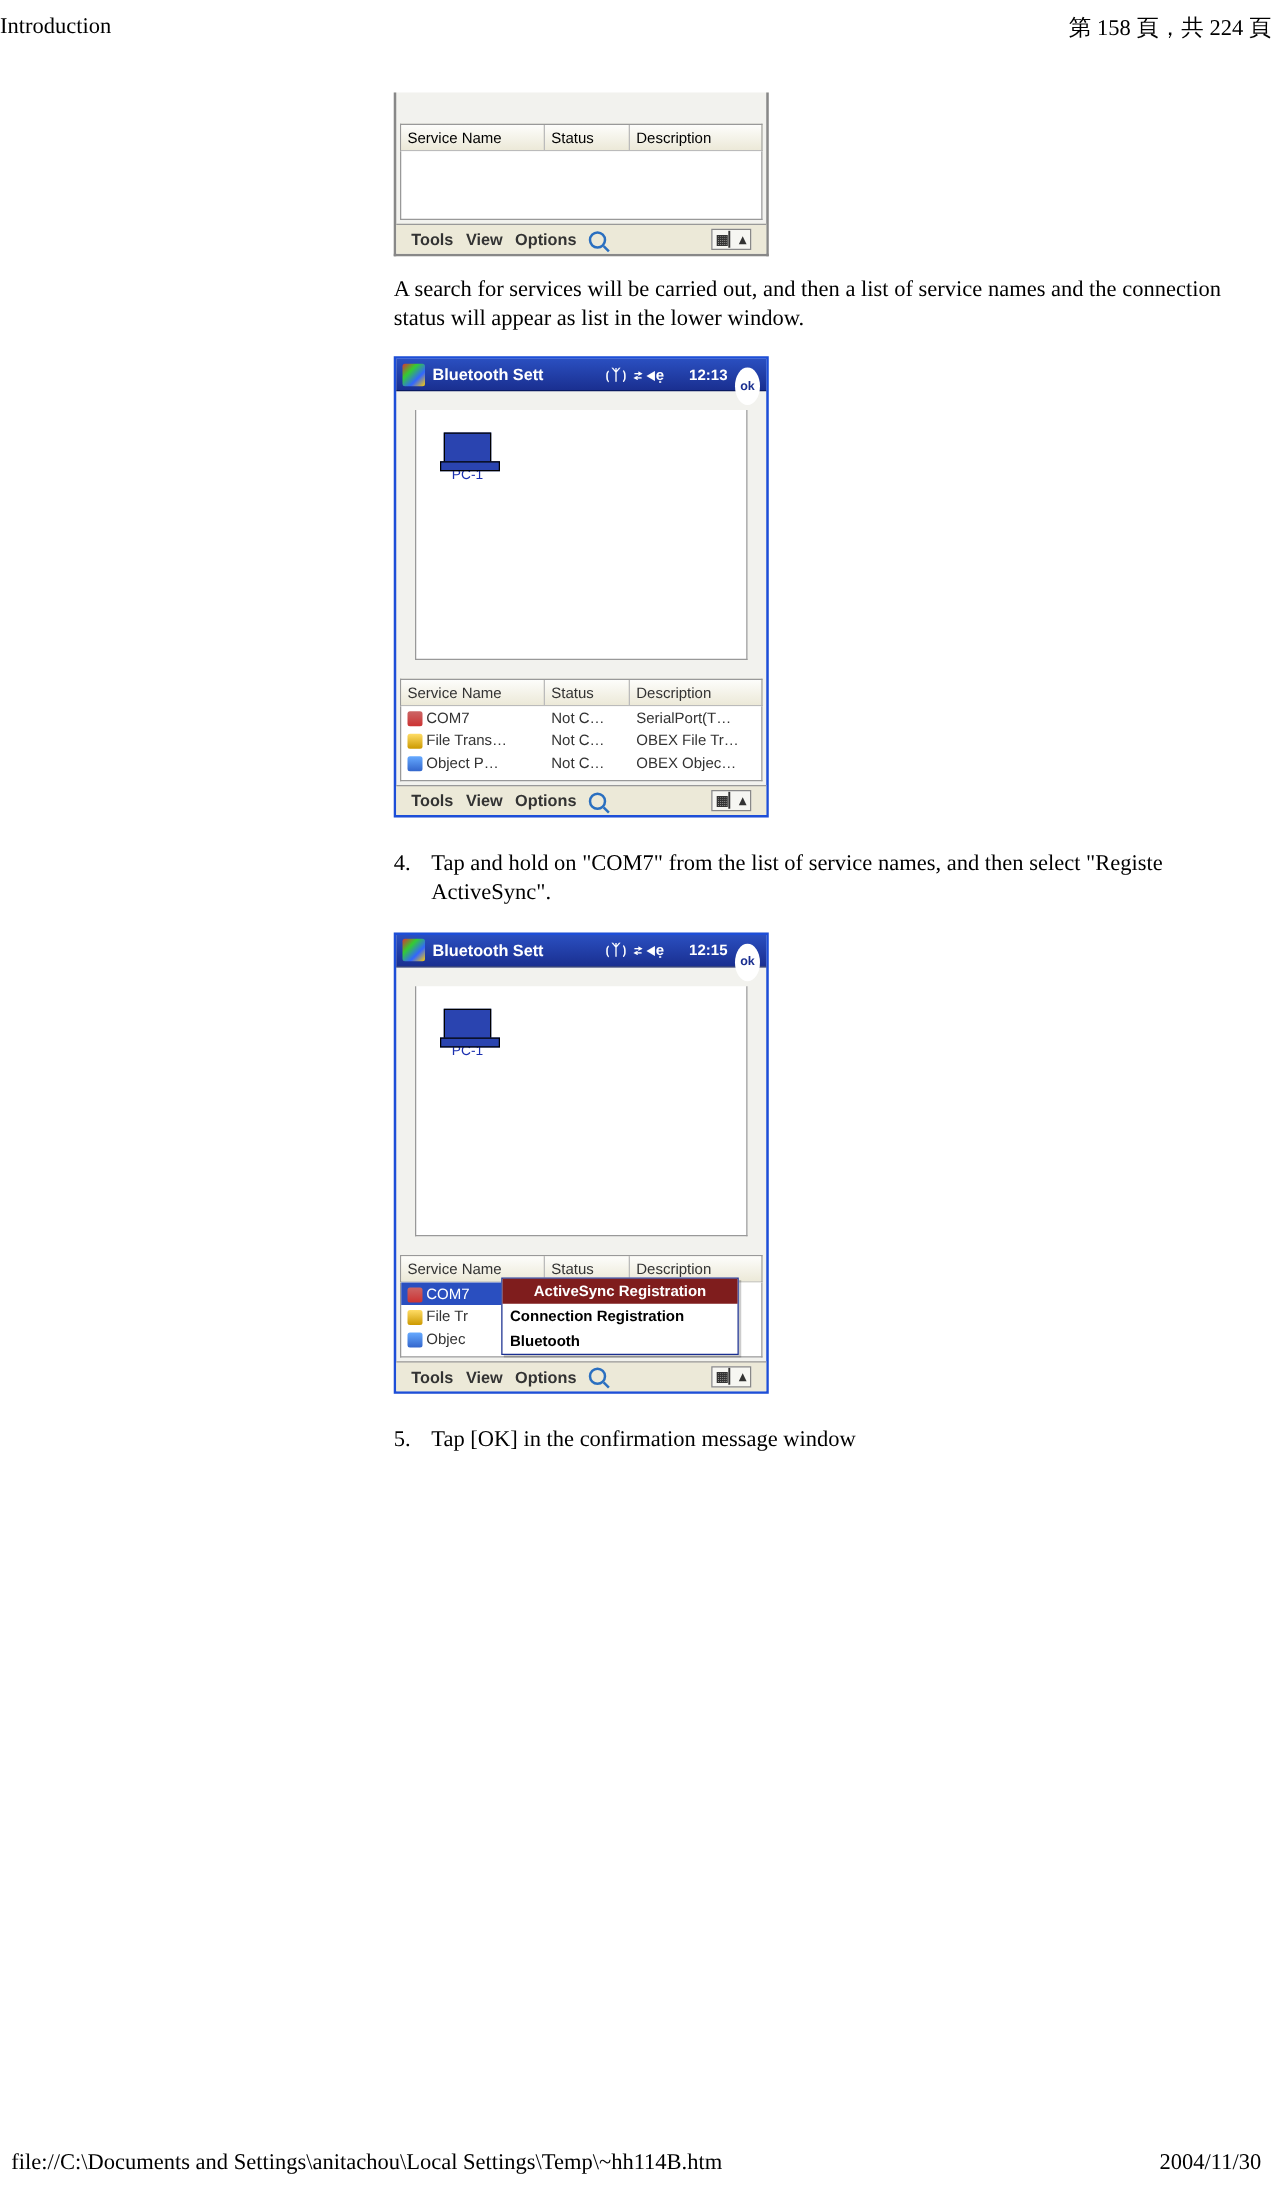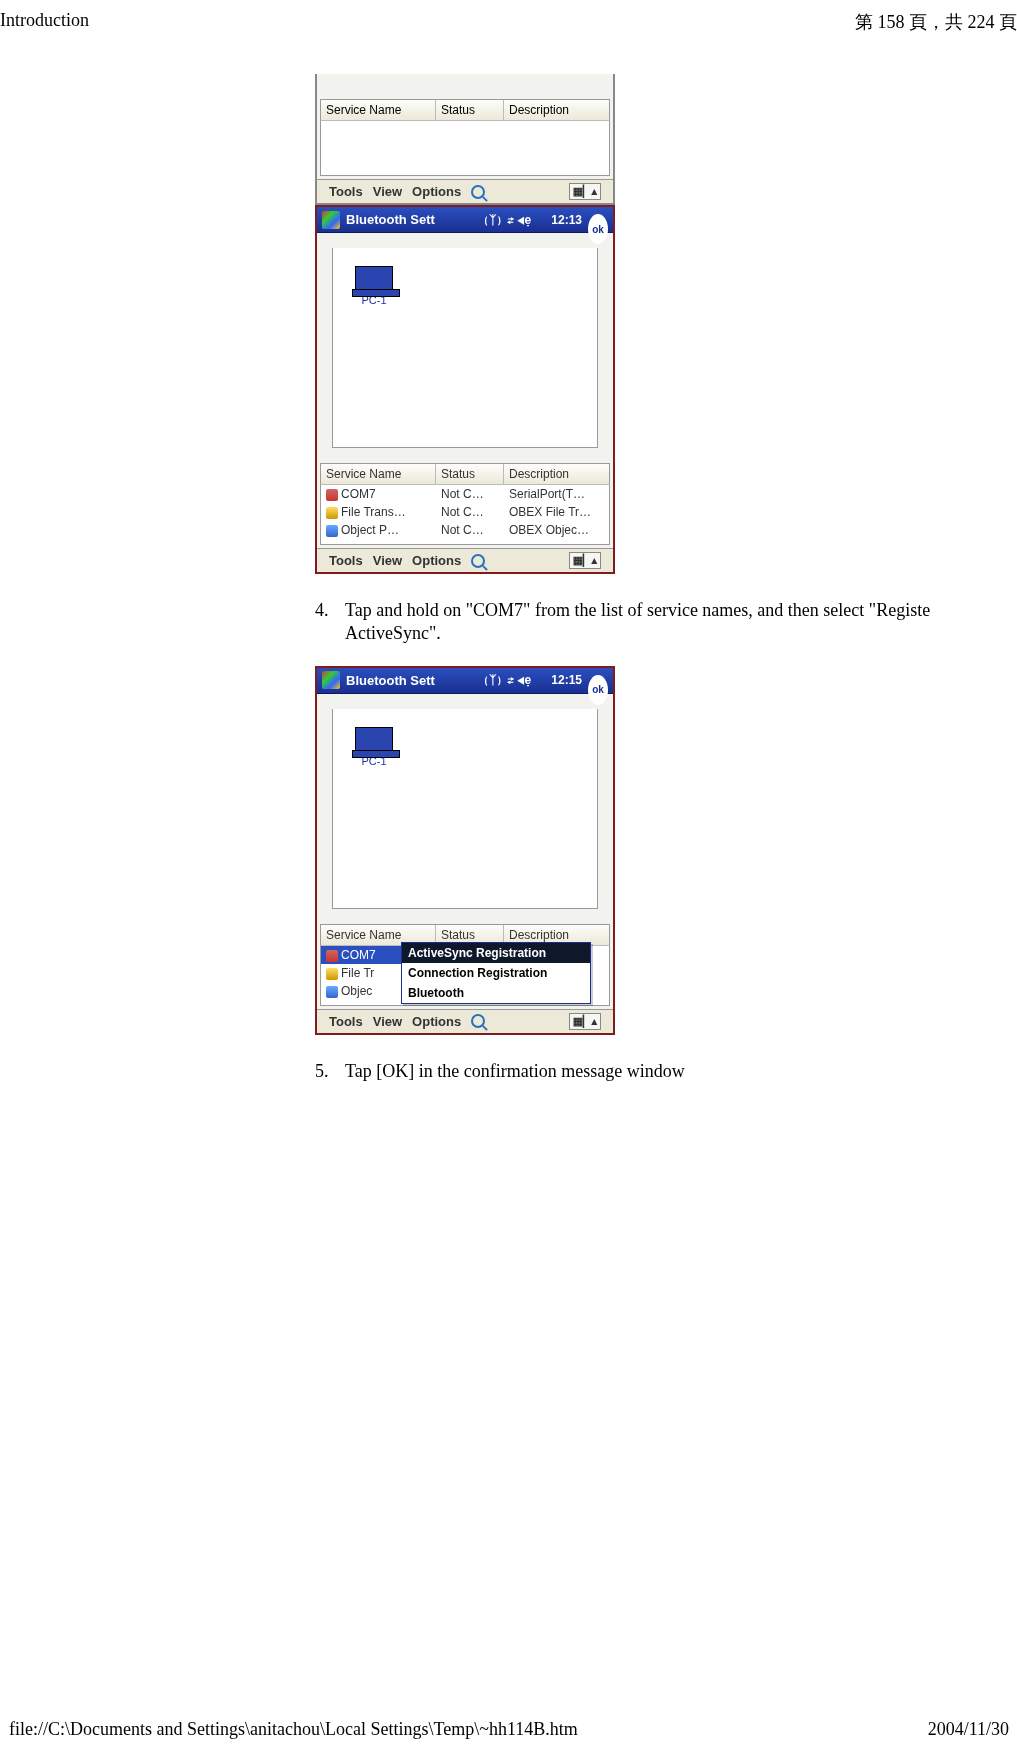--- a/index.html
+++ b/index.html
@@ -38,21 +38,21 @@
     gap: 12px;
     margin: 25px 0 20px 0;
     font-size: 18px;
     line-height: 1.3;
   }
   .step-num {
     min-width: 18px;
   }
   
   .shot {
-    border: 2px solid #7f1d1d;
+    border: 2px solid #1d4ed8;
     background: #f2f2ee;
     width: 300px;
     font-family: Tahoma, Verdana, sans-serif;
     font-size: 13px;
     color: #333;
     margin-bottom: 10px;
   }
   .shot-frag {
     width: 300px;
   }
@@ -205,23 +205,24 @@
     top: -4px;
     border: 1px solid #1a2f90;
     background: #fff;
     font-size: 12px;
     font-weight: bold;
     box-shadow: 2px 2px 0 rgba(0,0,0,.2);
     z-index: 5;
     width: 190px;
   }
   .ctx-hdr {
-    background: #0f172a;
+    background: #7f1d1d;
     color: #fff;
     padding: 3px 6px;
+    text-align: center;
   }
   .ctx-item {
     padding: 3px 6px;
     color: #000;
   }
   .row-sel {
     background: #2a4fc0;
     color: #fff;
   }
   .footer {
@@ -265,20 +266,21 @@
       <div class="grid-body gb-short"></div>
       <div class="bottombar">
         <span>Tools</span>
         <span>View</span>
         <span>Options</span>
         <span class="mag"></span>
         <span class="sip">▦▏▴</span>
       </div>
     </div>
 
+    <p class="paragraph">A search for services will be carried out, and then a list of service names and the connection status will appear as list in the lower window.</p>
 
     <div class="shot">
       <div class="titlebar">
         <span class="start-flag"></span>
         <span class="tb-title">Bluetooth Sett</span>
         <span class="tb-spacer"></span>
         <span class="tb-icons">
           <span>⟮ᛉ⟯ ⇄ ◀ẹ</span>
           <span>12:13</span>
         </span>

